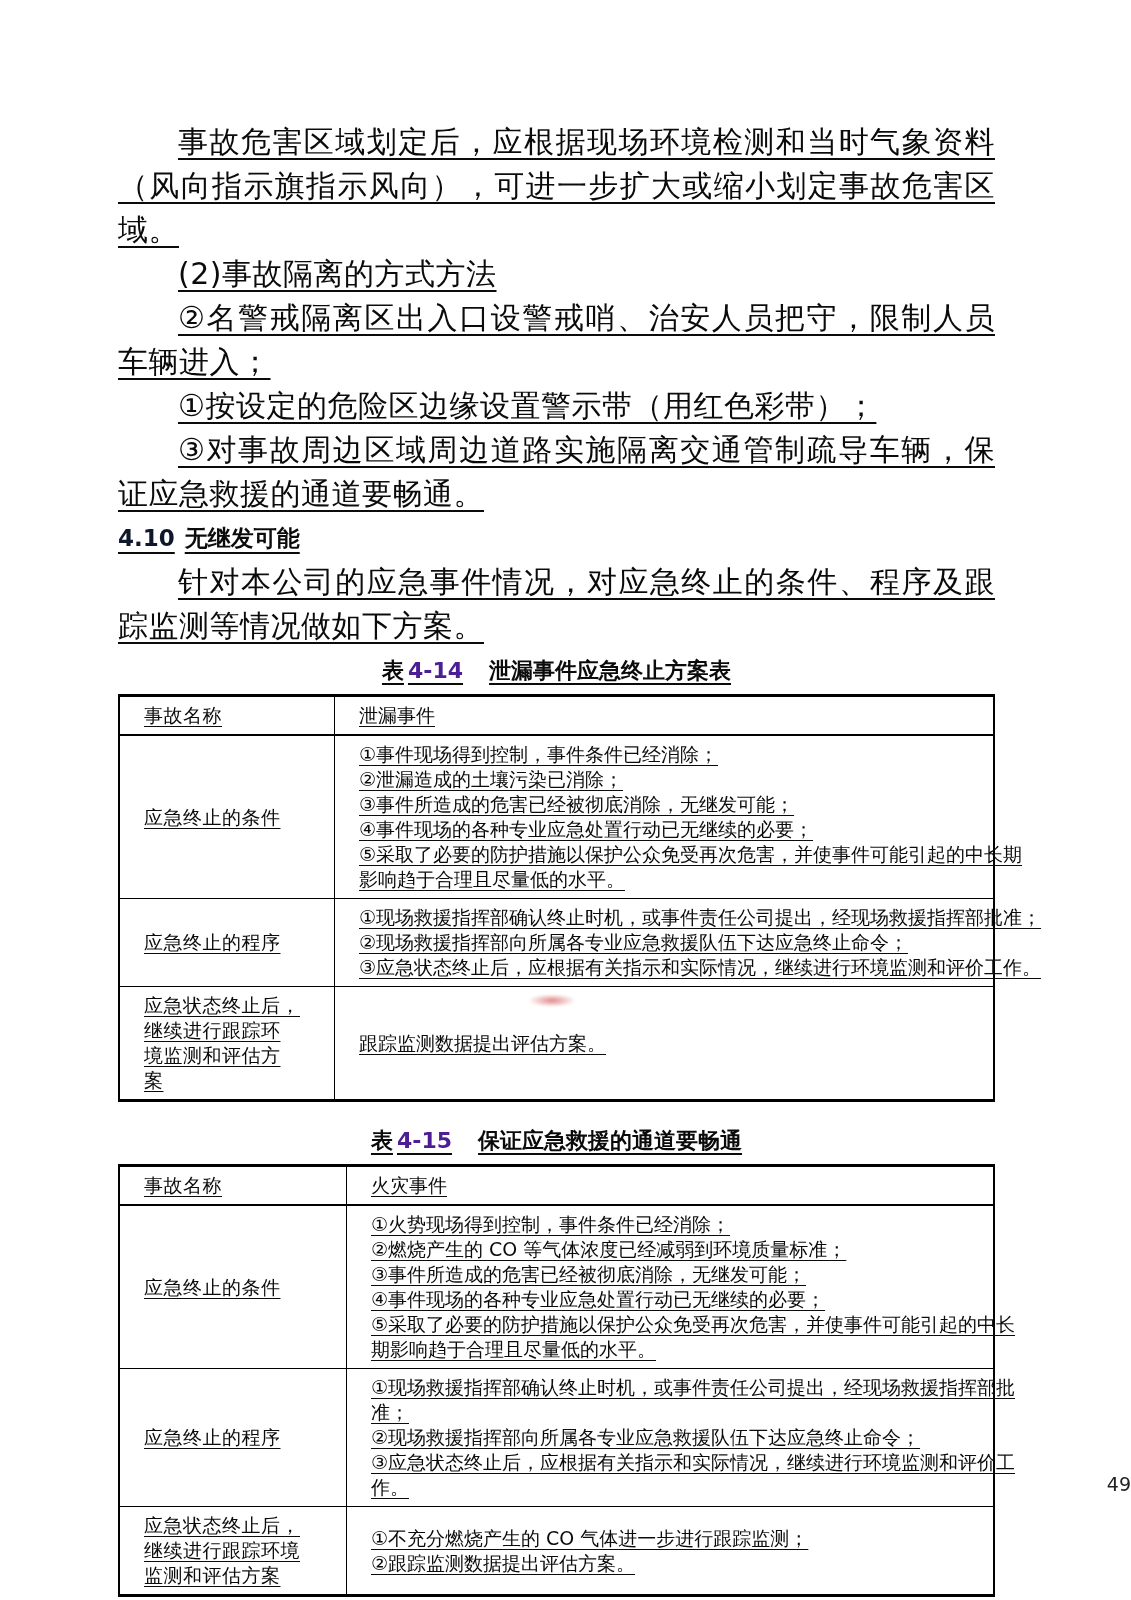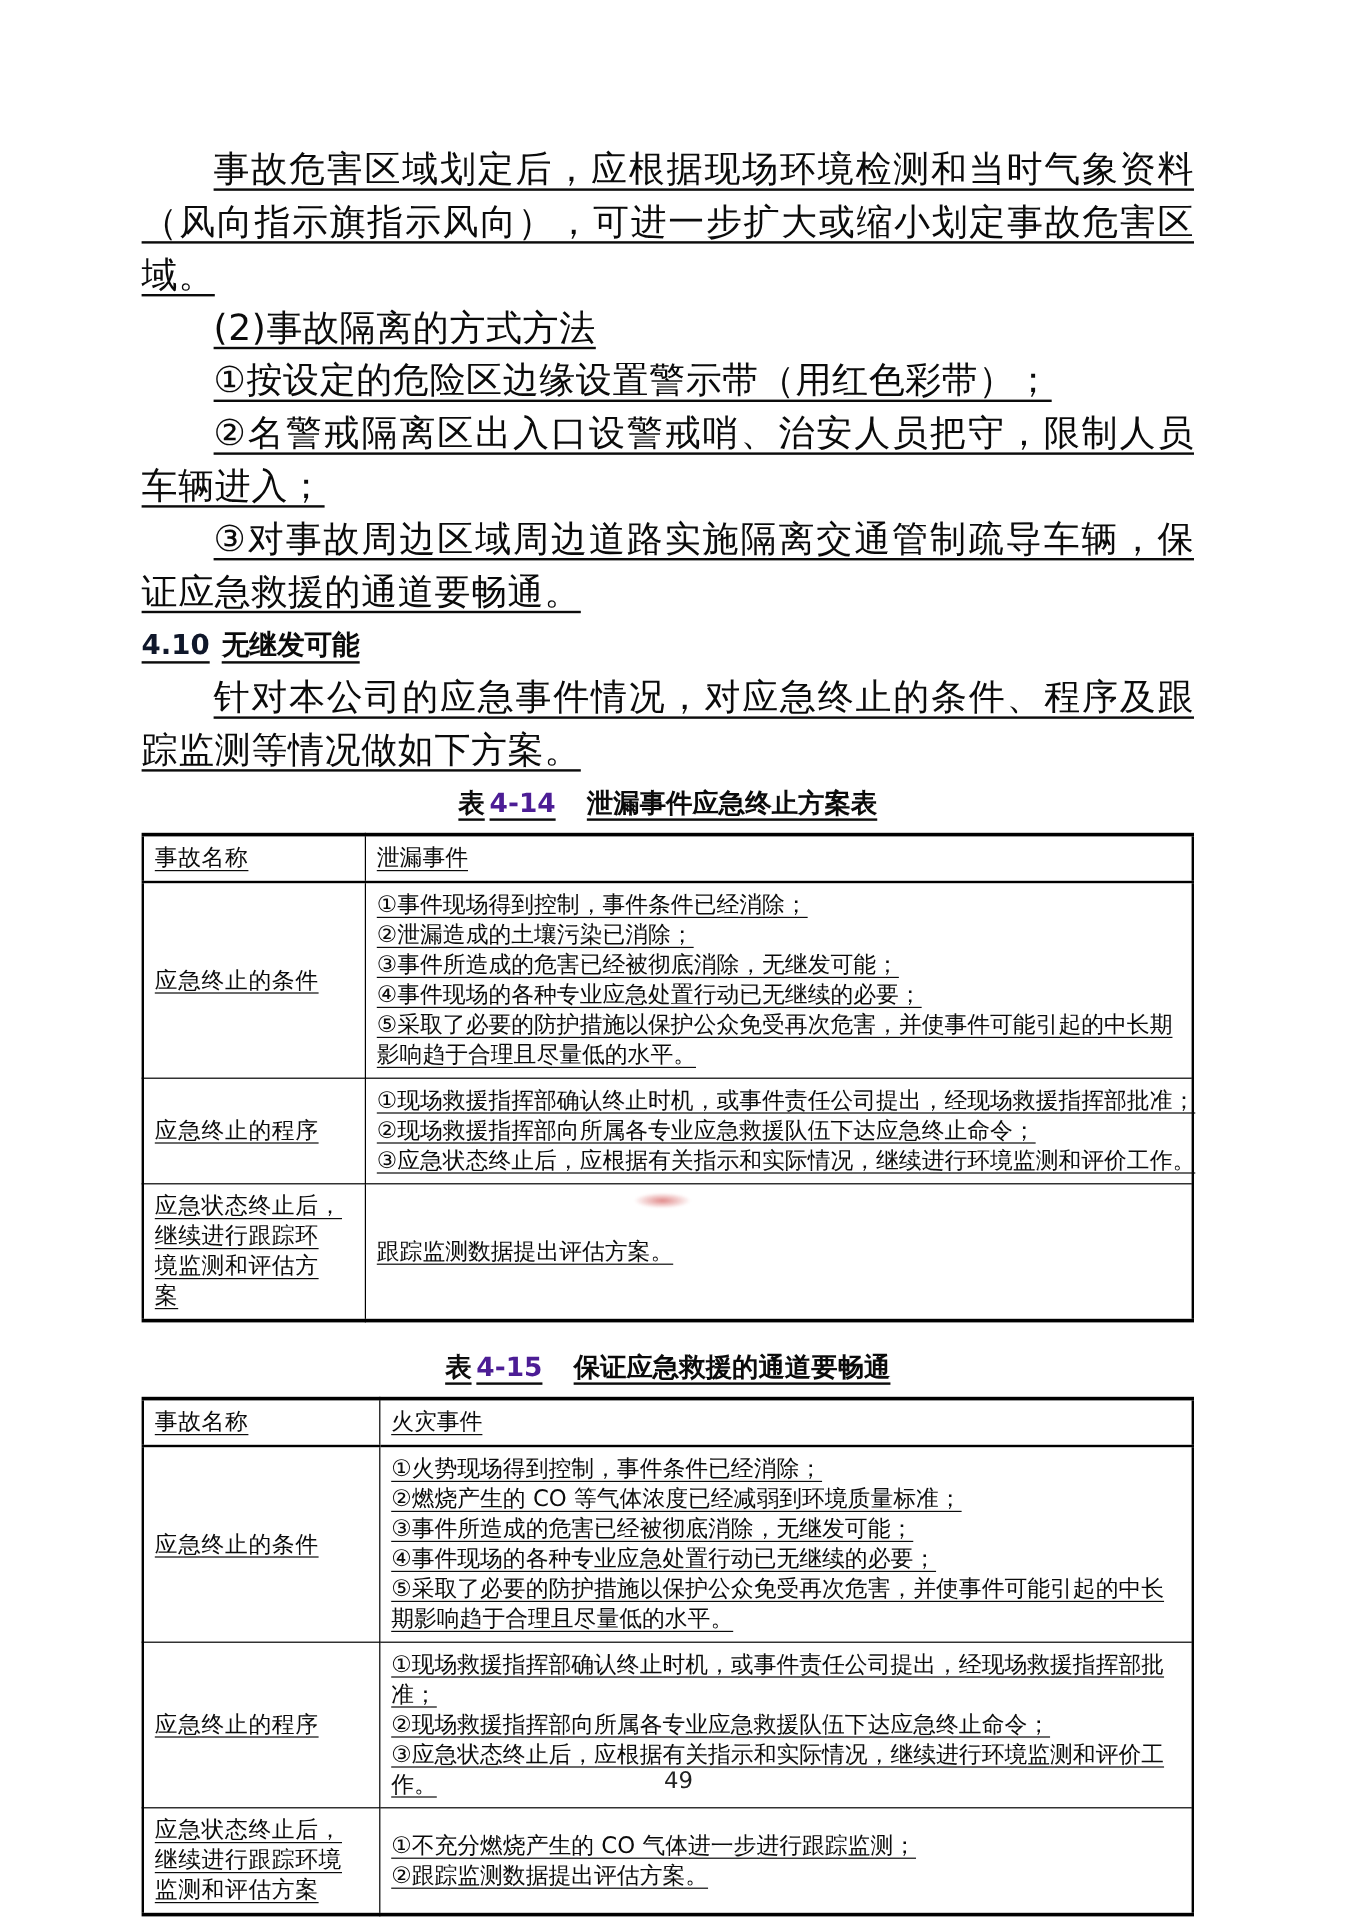--- a/index.html
+++ b/index.html
@@ -42,55 +42,55 @@
   
   table.doc-table {
     width:877px; border-collapse:collapse; table-layout:fixed;
     margin:0 0 0 0;
     border-top:3px solid #000; border-bottom:3px solid #000;
     border-left:2px solid #000; border-right:2px solid #000;
   }
   table.doc-table td {
     border:1.6px solid #000;
     vertical-align:middle;
-    padding:6px 9px;
+    padding:6px 24px;
     font-size:19px;
   }
   table.doc-table tr.hdr td { border-bottom:2.4px solid #000; }
   td.label-cell { width:166px; }
   table.t2 td.label-cell { width:178px; }
   .tline {
     line-height:25px;
     text-decoration:underline;
     text-decoration-thickness:1.4px;
     text-underline-offset:4px;
     white-space:nowrap;
   }
   td.label-cell .tline { letter-spacing:0.5px; }
   .page-num {
     position:absolute; left:0; top:1473px; width:1131px;
-    text-align:center; font-size:19px; color:#222;
+    text-align:right; font-size:19px; color:#222;
   }
   .red-mark {
     position:absolute; left:528px; top:994px; width:48px; height:13px;
     background:radial-gradient(ellipse at center, rgba(200,40,40,.55), rgba(200,40,40,0) 70%);
     filter:blur(1px);
     pointer-events:none;
   }
   .gap-md { height:16px; }
 </style>
 </head>
 <body>
 
 <div class="content">
 
   <p class="para">事故危害区域划定后，应根据现场环境检测和当时气象资料（风向指示旗指示风向），可进一步扩大或缩小划定事故危害区域。</p>
   <p class="para">(2)事故隔离的方式方法</p>
+  <p class="para">②名警戒隔离区出入口设警戒哨、治安人员把守，限制人员车辆进入；</p>
   <p class="para">①按设定的危险区边缘设置警示带（用红色彩带）；</p>
-  <p class="para">②名警戒隔离区出入口设警戒哨、治安人员把守，限制人员车辆进入；</p>
   <p class="para">③对事故周边区域周边道路实施隔离交通管制疏导车辆，保证应急救援的通道要畅通。</p>
 
   <h2 class="heading"><span class="num">4.10</span><span>无继发可能</span></h2>
 
   <p class="para">针对本公司的应急事件情况，对应急终止的条件、程序及跟踪监测等情况做如下方案。</p>
 
   <div class="tbl-title"><span>表</span><span class="num">4-14</span><span class="rest">泄漏事件应急终止方案表</span></div>
 
   <table class="doc-table t1">
     <tbody>

